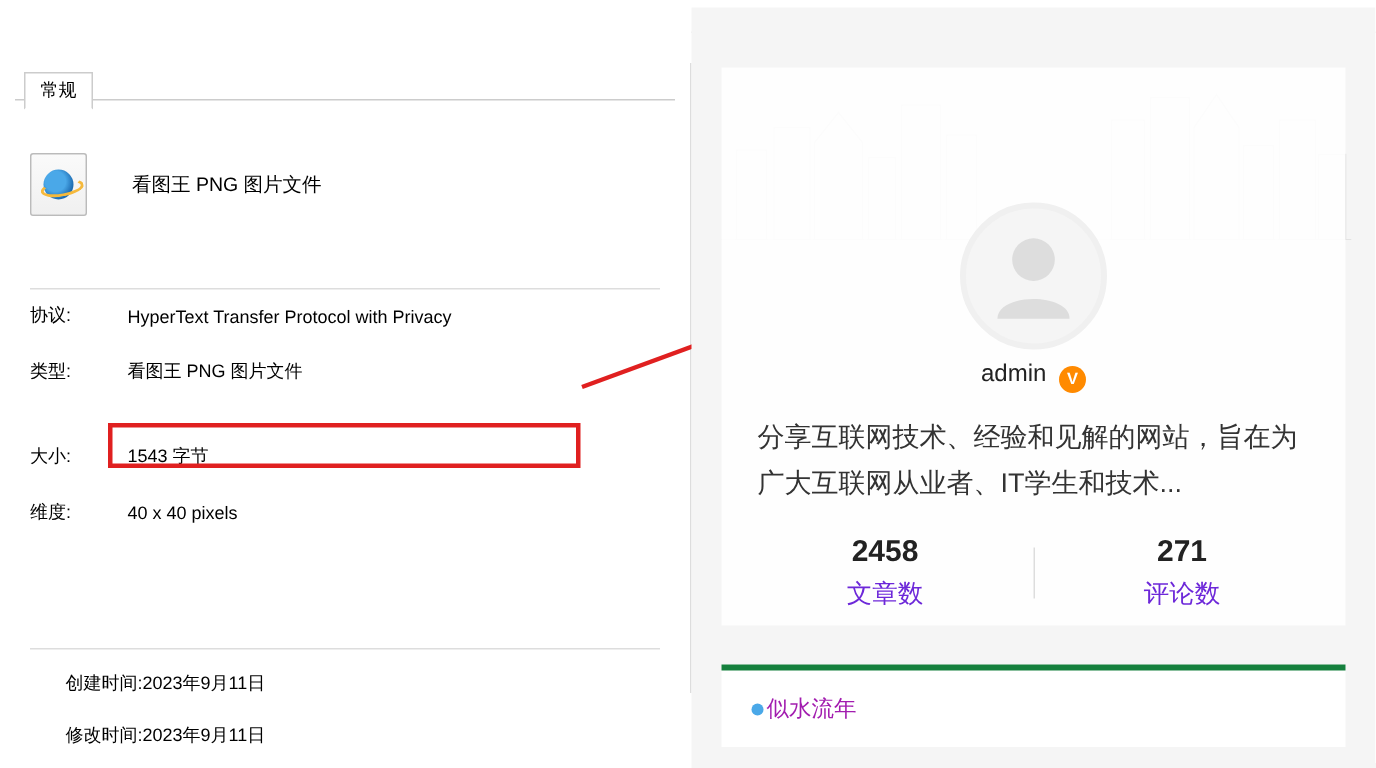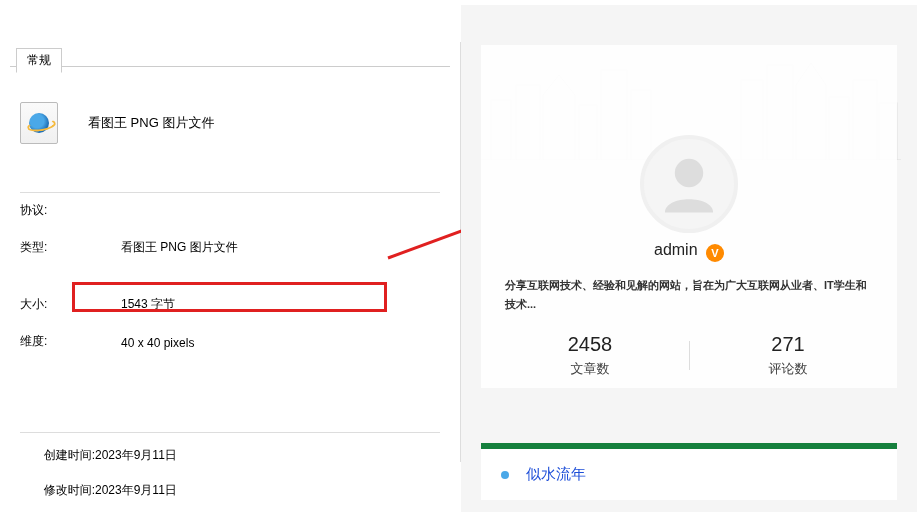--- a/index.html
+++ b/index.html
@@ -65,23 +65,22 @@
       transform: rotate(-10deg);
     }
     .file-title { font-size: 13px; }
     .props {
       position: absolute;
       left: 20px; top: 160px;
       font-size: 12px;
     }
     .prop-row {
       display: flex;
-      align-items: flex-end;
+      align-items: center;
       margin-bottom: 20px;
-      gap: 36px;
     }
     .prop-label { width: 65px; flex-shrink: 0; }
     .prop-value { }
     .url-box {
       display: inline-block;
       padding: 2px 4px;
     }
     .red-highlight {
       position: absolute;
       left: 72px; top: 240px;
@@ -152,61 +151,61 @@
       color: #fff;
       font-size: 11px;
       font-weight: bold;
       align-items: center;
       justify-content: center;
       vertical-align: -2px;
       margin-left: 4px;
     }
     .bio {
       margin: 14px 24px 0;
-      font-size: 11px;
+      font-size: 18px;
       line-height: 1.7;
       color: #333;
       text-align: left;
-      font-weight: bold;
     }
     .stats {
       display: flex;
       margin: 20px 10px 0;
     }
     .stat {
       flex: 1;
       text-align: center;
       position: relative;
     }
     .stat + .stat::before {
       content: "";
       position: absolute;
       left: 0; top: 8px; bottom: 8px;
       width: 1px; background: #ddd;
     }
     .stat-num {
       font-size: 20px;
       color: #222;
+      font-weight: bold;
     }
     .stat-label {
-      font-size: 13px;
-      color: #404040;
+      font-size: 17px;
+      color: #6d28d9;
       margin-top: 4px;
     }
     .section-header {
       position: absolute;
       left: 20px; right: 20px; top: 438px;
       background: #fff;
       padding: 16px 20px;
-      border-top: 6px solid #15803d;
+      border-top: 4px solid #15803d;
       font-size: 15px;
-      color: #1d4ed8;
-      display: flex;
-      align-items: center;
-      gap: 17px;
+      color: #a21caf;
+      display: flex;
+      align-items: center;
+      gap: 2px;
     }
     .dot {
       width: 8px; height: 8px;
       border-radius: 50%;
       background: #4aa8e8;
       flex-shrink: 0;
     }
     .watermark {
       position: absolute;
       right: 12px; top: 486px;
@@ -231,20 +230,21 @@
   <div class="file-icon-row">
     <div class="ie-icon"></div>
     <div class="file-title">看图王 PNG 图片文件</div>
   </div>
 
   <div class="hr hr1"></div>
 
   <div class="props">
     <div class="prop-row">
       <div class="prop-label">协议:</div>
+      <div class="prop-value">HyperText Transfer Protocol with Privacy</div>
     </div>
     <div class="prop-row">
       <div class="prop-label">类型:</div>
       <div class="prop-value">看图王 PNG 图片文件</div>
     </div>
     <div class="prop-row">
     </div>
     <div class="prop-row">
       <div class="prop-label">大小:</div>
       <div class="prop-value">1543 字节</div>

